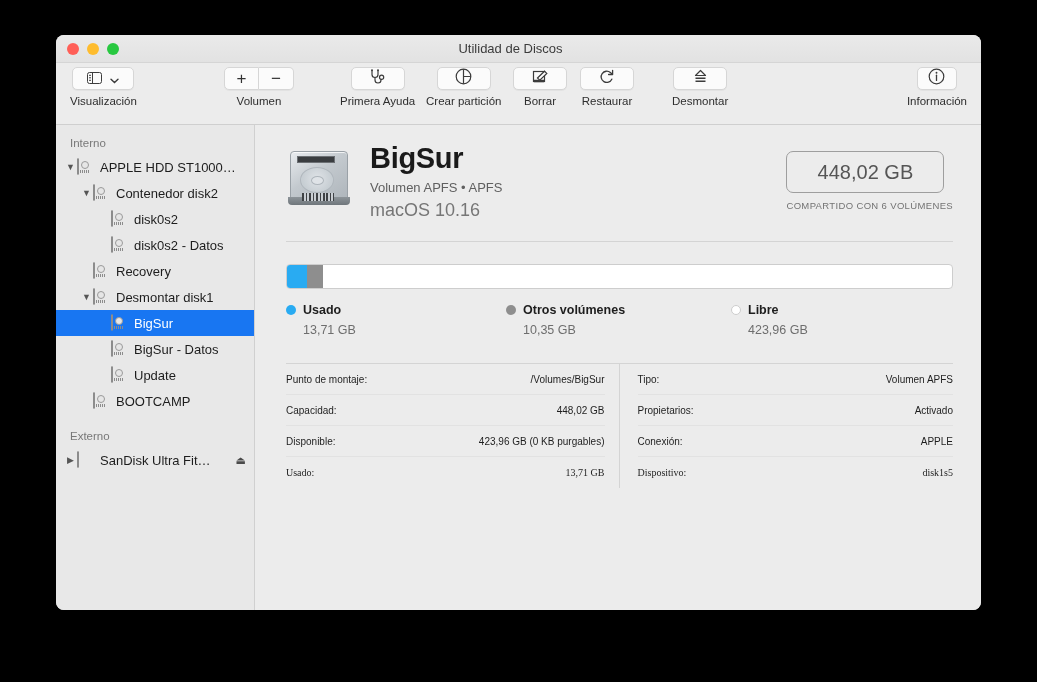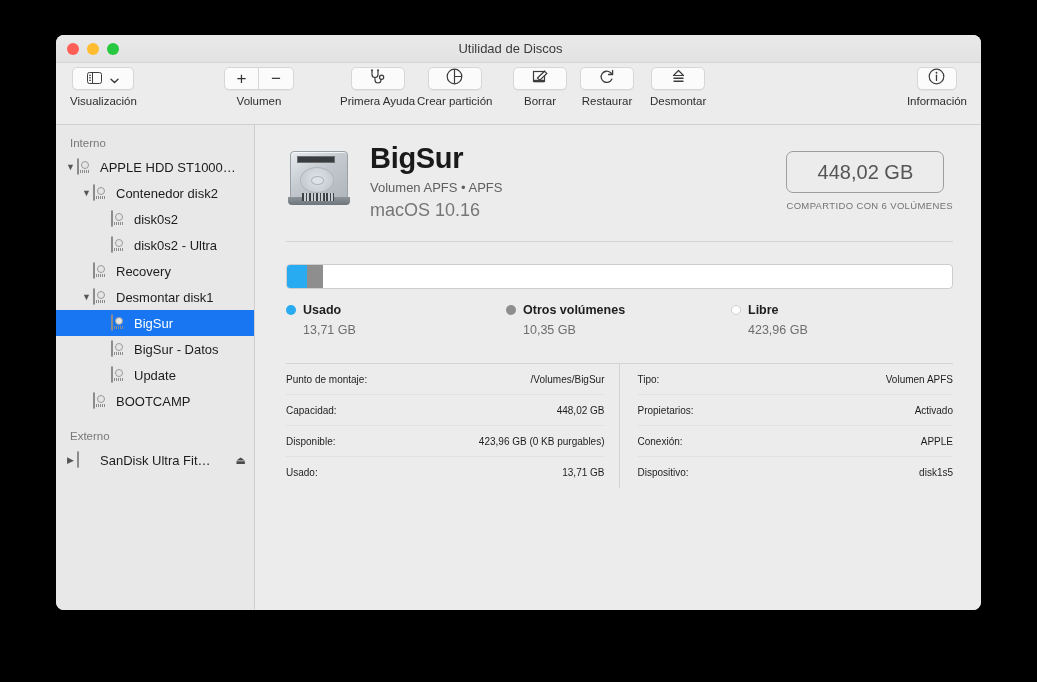--- a/index.html
+++ b/index.html
@@ -226,21 +226,21 @@
   }
   .det-col { flex: 1 1 50%; min-width: 0; }
   .det-col.left  { padding-right: 14px; border-right: 1px solid #d4d4d4; }
   .det-col.right { padding-left: 18px; }
   .det-row {
     display: flex; align-items: center;
     height: 31px;
     font-size: 10px; color: #1e1e1e;
     border-bottom: 1px solid #e2e2e2;
   }
-  .det-row:last-child { border-bottom: none; }
+  .det-row:last-child { border-bottom: none; font-family: Liberation Serif, serif; }
   .det-val { margin-left: auto; text-align: right; white-space: nowrap; }
 </style>
 </head>
 <body>
 
 <div class="window">
 
   <div class="titlebar">
     <div class="traffic">
       <div class="tl close"></div>
@@ -292,21 +292,21 @@
             <path d="M6 8.5 v2.5 a3 3 0 0 0 6 0 v-1" fill="none" stroke="#3c3c3c" stroke-width="1.2"></path>
             <circle cx="12.6" cy="8.3" r="2.1" fill="none" stroke="#3c3c3c" stroke-width="1.2"></circle>
             <circle cx="3" cy="1.3" r="1" fill="#3c3c3c"></circle>
             <circle cx="9" cy="1.3" r="1" fill="#3c3c3c"></circle>
           </svg>
         </span>
       </div>
       <div class="tb-label">Primera Ayuda</div>
     </div>
 
-    <div class="tb-group" style="left:361px;">
+    <div class="tb-group" style="left:370px;">
       <div class="tb-btn icon-btn">
         <span>
           <svg width="17" height="17" viewBox="0 0 17 17">
             <circle cx="8.5" cy="8.5" r="7.3" fill="none" stroke="#3c3c3c" stroke-width="1.2"></circle>
             <line x1="8.5" y1="1.2" x2="8.5" y2="15.8" stroke="#3c3c3c" stroke-width="1.2"></line>
             <line x1="8.5" y1="8.5" x2="15.8" y2="8.5" stroke="#3c3c3c" stroke-width="1.2"></line>
           </svg>
         </span>
       </div>
       <div class="tb-label">Crear partición</div>
@@ -330,21 +330,21 @@
         <span>
           <svg width="16" height="16" viewBox="0 0 16 16">
             <path d="M12.8 10.2 A5.6 5.6 0 1 1 11.4 3.6 L13.3 5.2" fill="none" stroke="#3c3c3c" stroke-width="1.3" stroke-linecap="round"></path>
             <path d="M13.6 1.3 L13.6 5.5 L9.6 5.5" fill="none" stroke="#3c3c3c" stroke-width="1.3" stroke-linecap="round" stroke-linejoin="round"></path>
           </svg>
         </span>
       </div>
       <div class="tb-label">Restaurar</div>
     </div>
 
-    <div class="tb-group" style="left:594px;">
+    <div class="tb-group" style="left:616px;">
       <div class="tb-btn icon-btn">
         <span>
           <svg width="15" height="16" viewBox="0 0 15 16">
             <path d="M7.5 1.5 L12.5 6.5 L2.5 6.5 Z" fill="none" stroke="#3c3c3c" stroke-width="1.2" stroke-linejoin="round"></path>
             <line x1="2.5" y1="9.3" x2="12.5" y2="9.3" stroke="#3c3c3c" stroke-width="1.5"></line>
             <line x1="2.5" y1="12.3" x2="12.5" y2="12.3" stroke="#3c3c3c" stroke-width="1.5"></line>
           </svg>
         </span>
       </div>
       <div class="tb-label">Desmontar</div>
@@ -385,21 +385,21 @@
 
       <div class="sb-row lvl2">
         <span class="tw blank"></span>
         <span class="sb-icon"><span class="hdd"></span></span>
         <span class="sb-label">disk0s2</span>
       </div>
 
       <div class="sb-row lvl2">
         <span class="tw blank"></span>
         <span class="sb-icon"><span class="hdd"></span></span>
-        <span class="sb-label">disk0s2 - Ultra</span>
+        <span class="sb-label">disk0s2 - Datos</span>
       </div>
 
       <div class="sb-row lvl1">
         <span class="tw blank"></span>
         <span class="sb-icon"><span class="hdd"></span></span>
         <span class="sb-label">Recovery</span>
       </div>
 
       <div class="sb-row lvl1">
         <span class="tw">▼</span>

